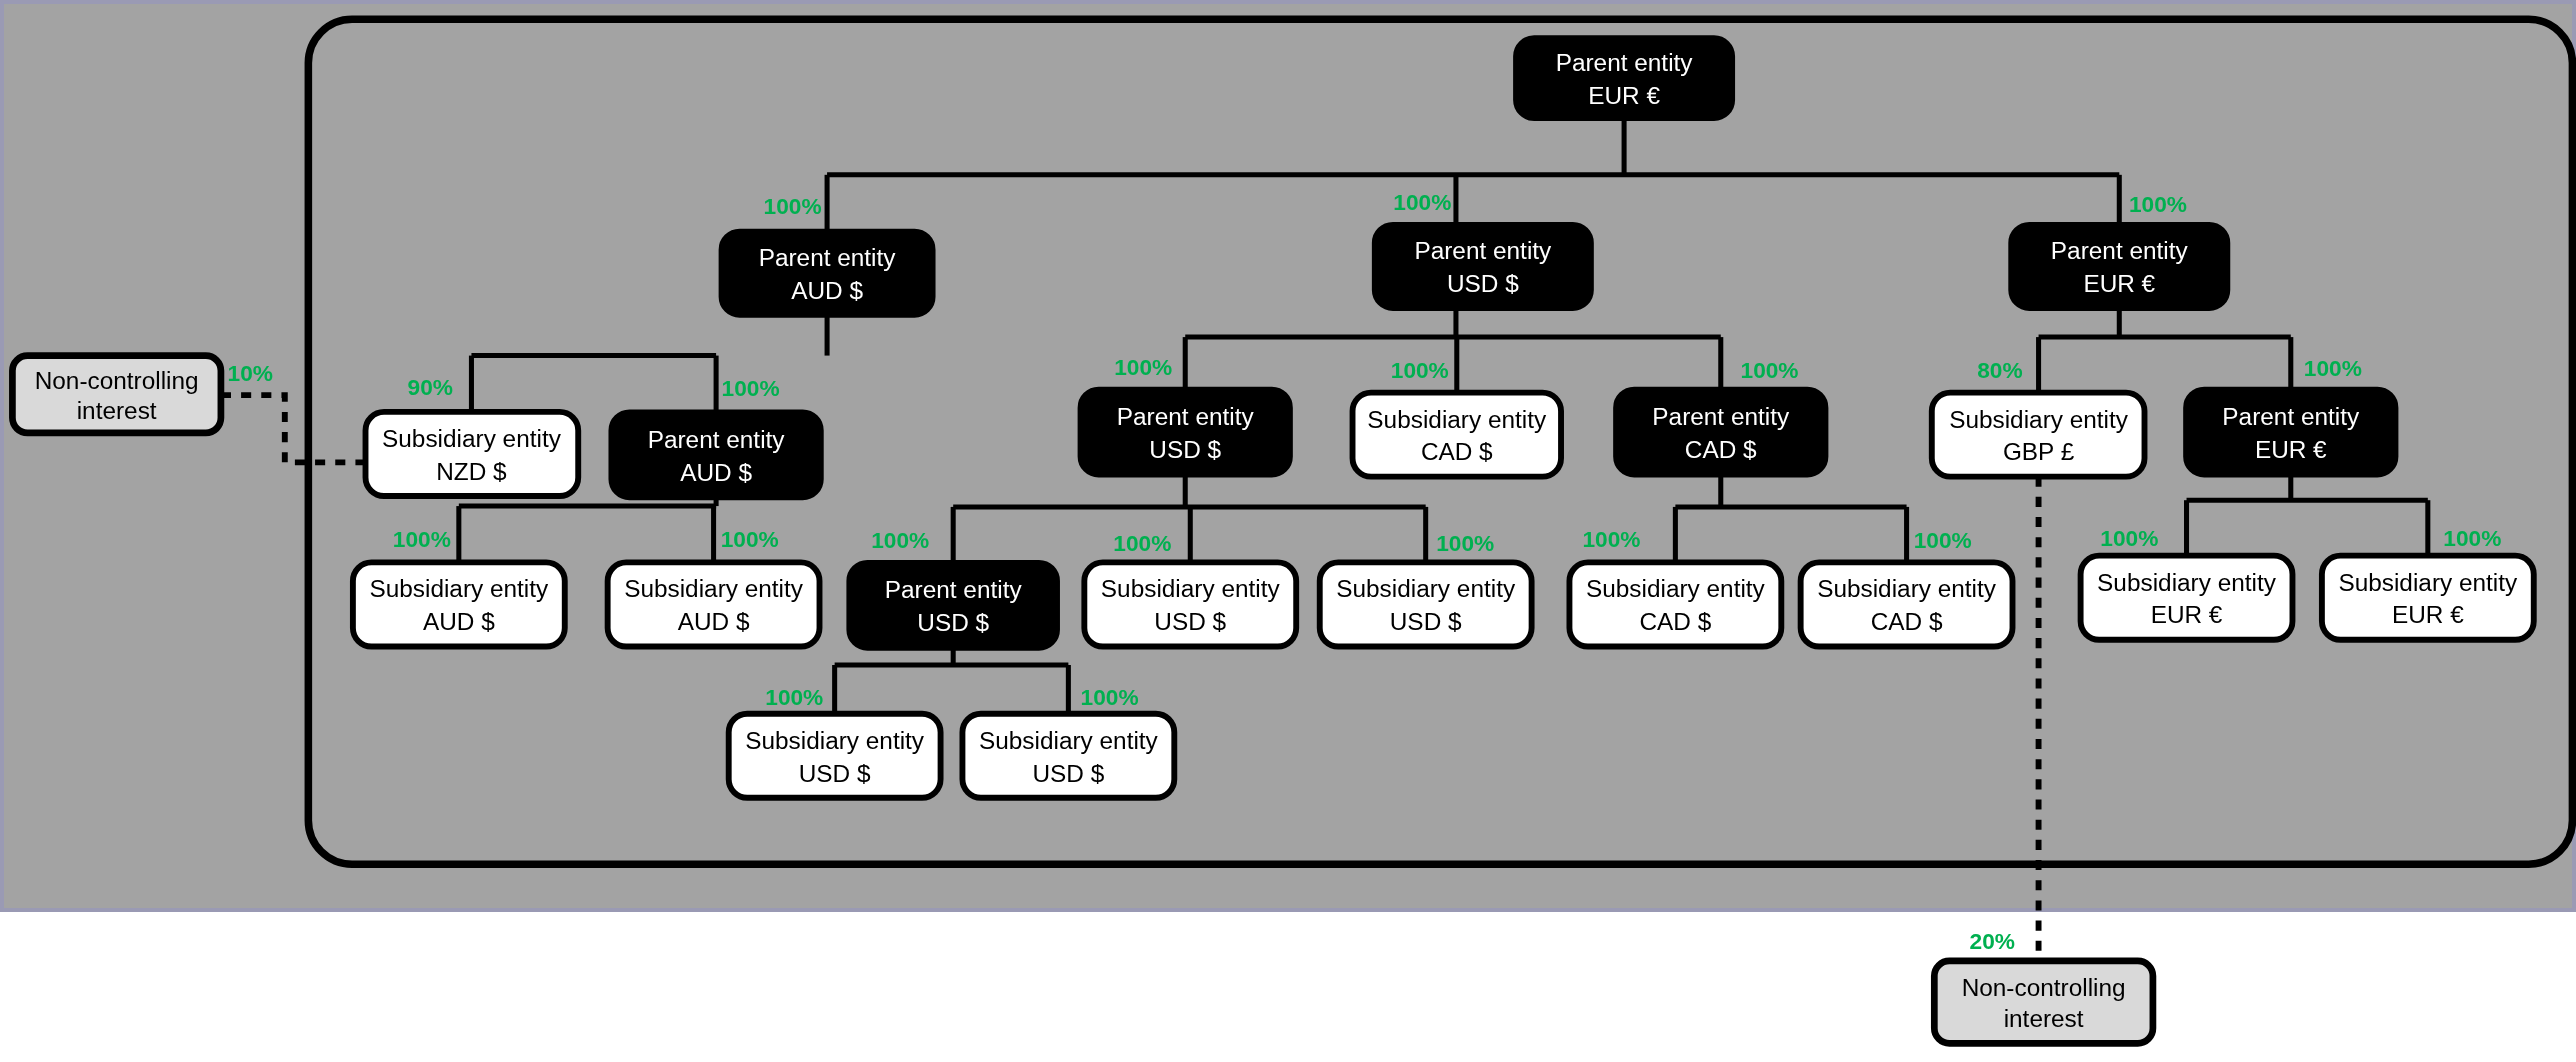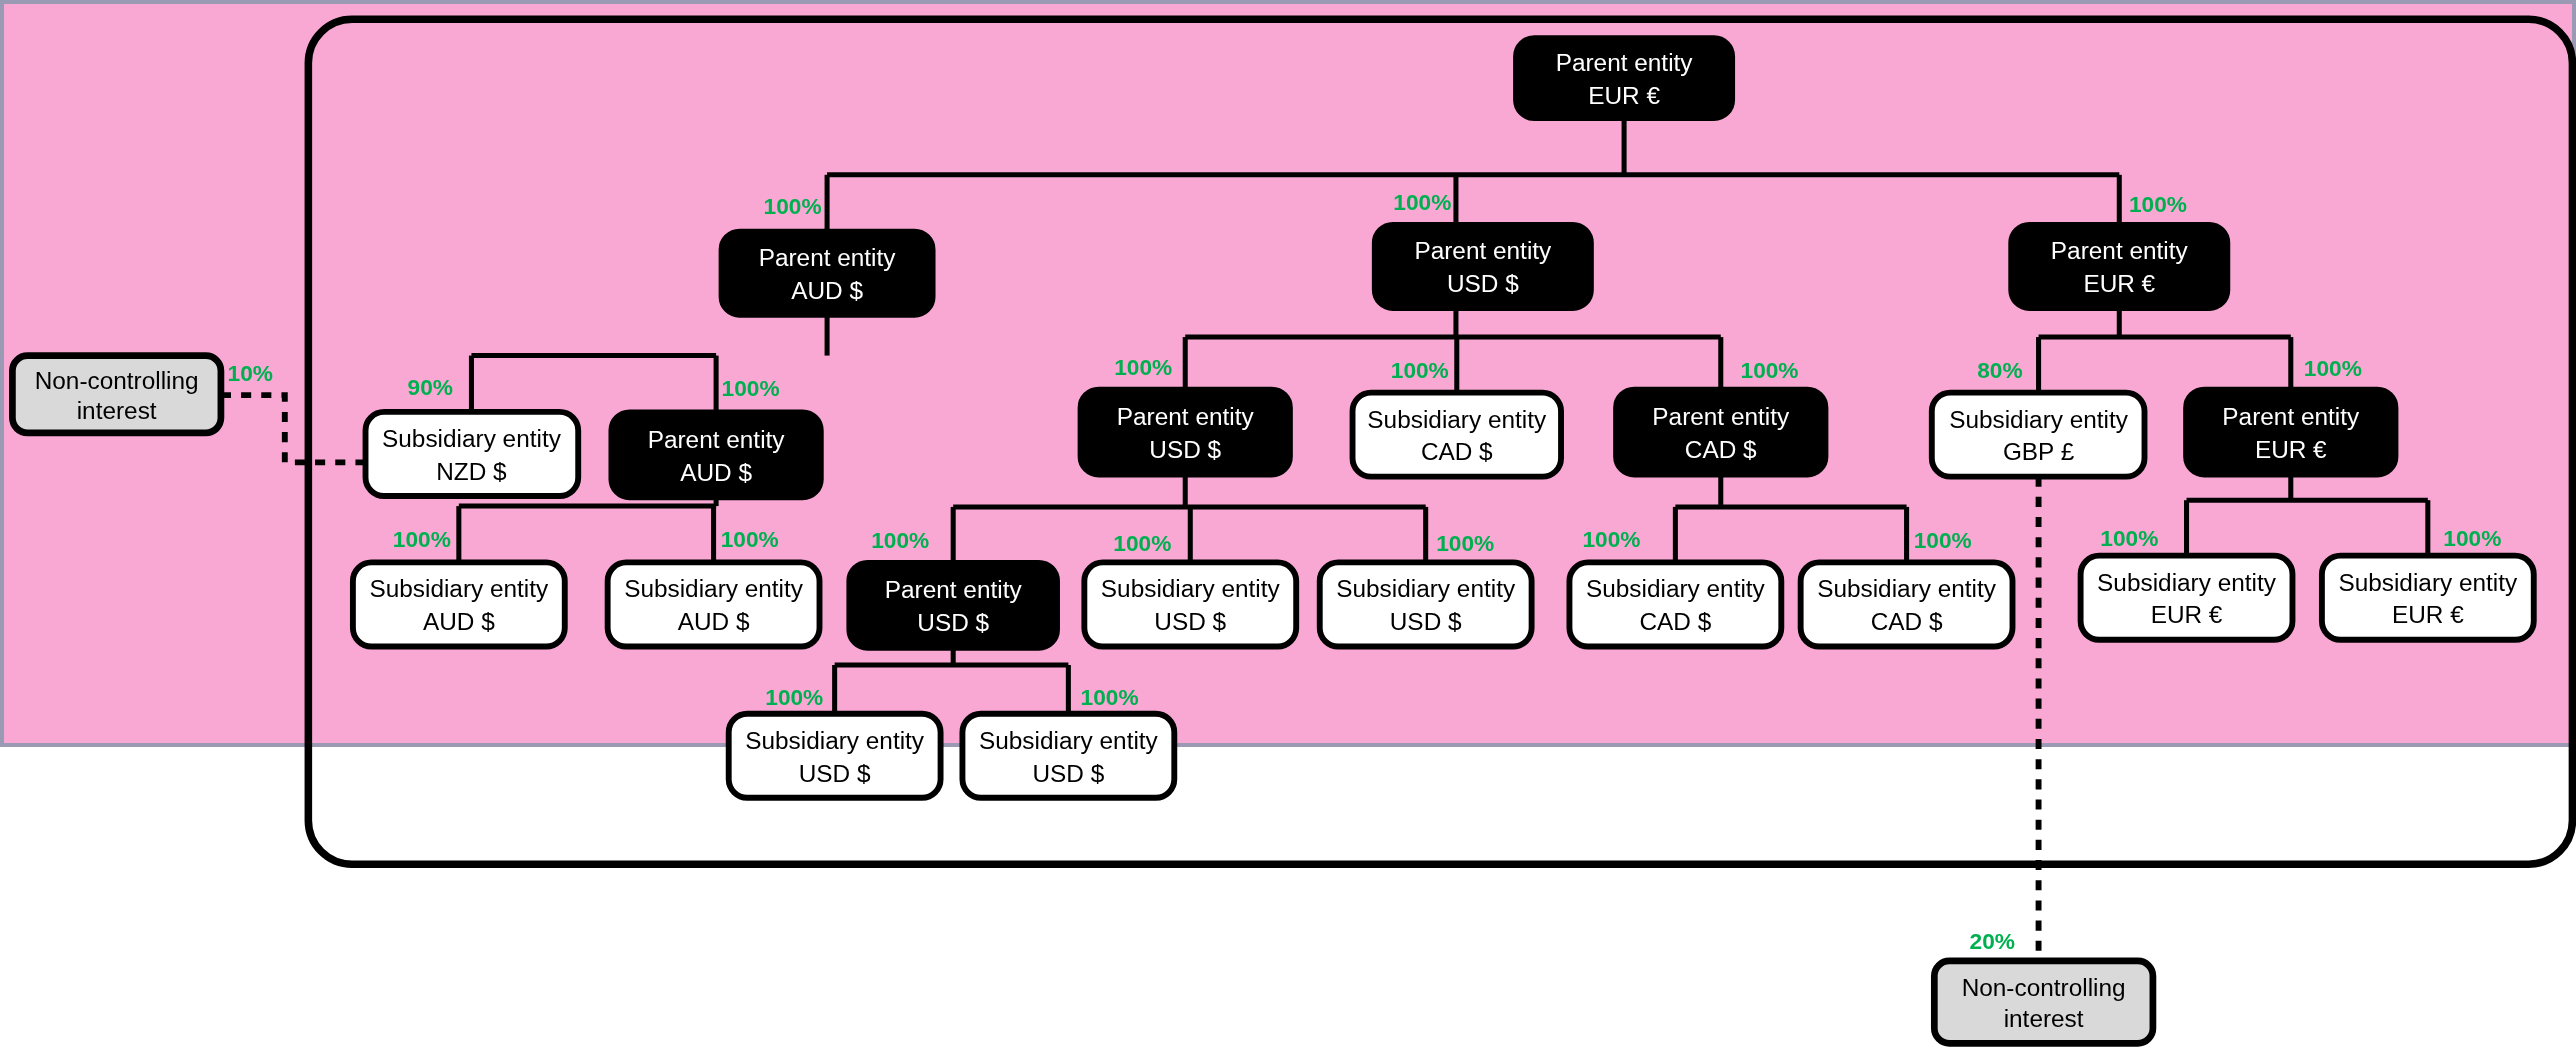--- a/index.html
+++ b/index.html
@@ -9,24 +9,24 @@
   }
   body {
     width: 2576px;
     height: 1063px;
     font-family: "Liberation Sans", sans-serif;
     overflow: hidden;
   }
   #page {
     position: relative;
     width: 2576px;
-    height: 747px;
+    height: 912px;
     box-sizing: border-box;
     border: 4.2px solid #9a9ab4;
-    background: #f9a8d4;
+    background: #a3a3a3;
   }
   #canvas {
     position: absolute;
     left: 0;
     top: 0;
     width: 2576px;
     height: 1063px;
     display: block;
   }
   .node-label {

